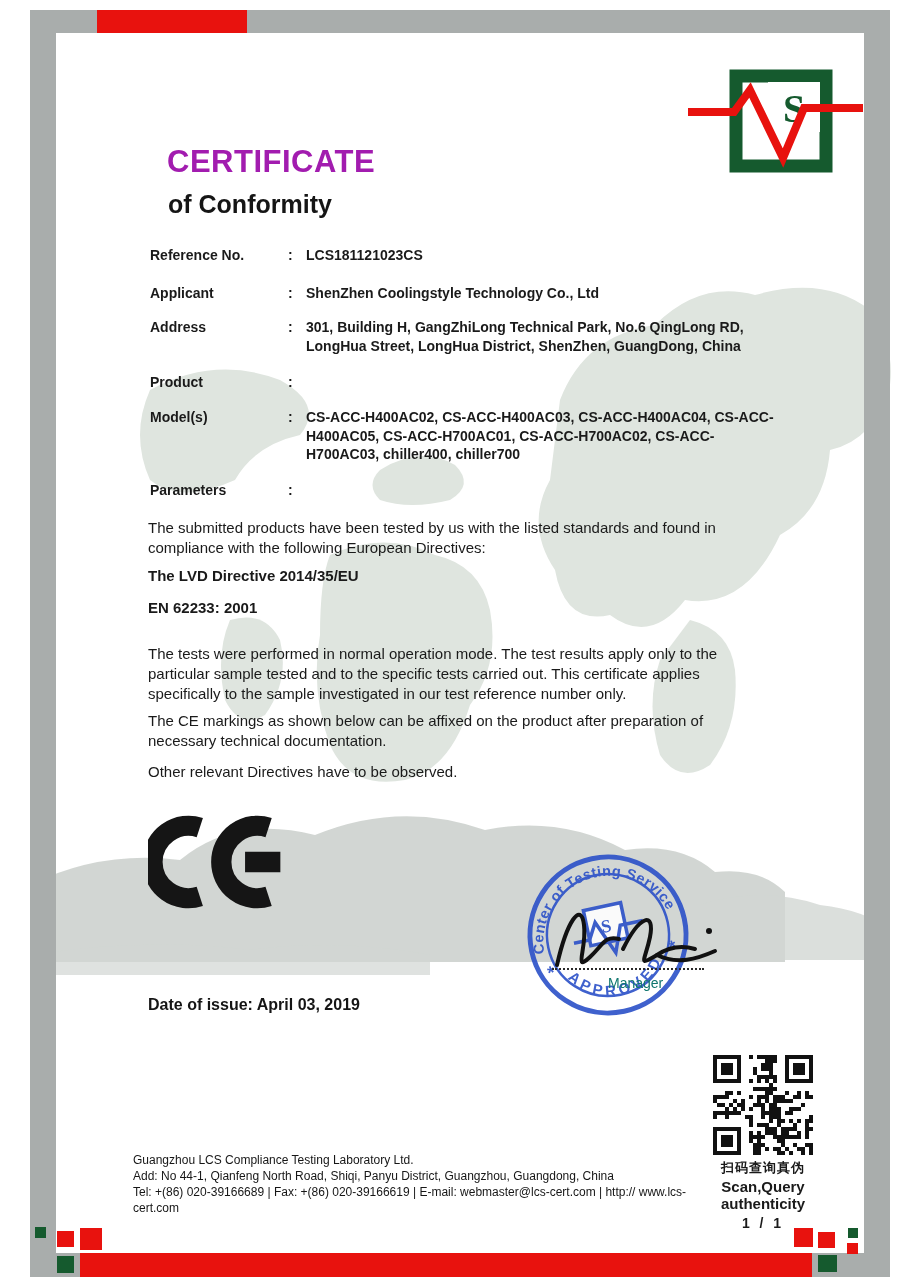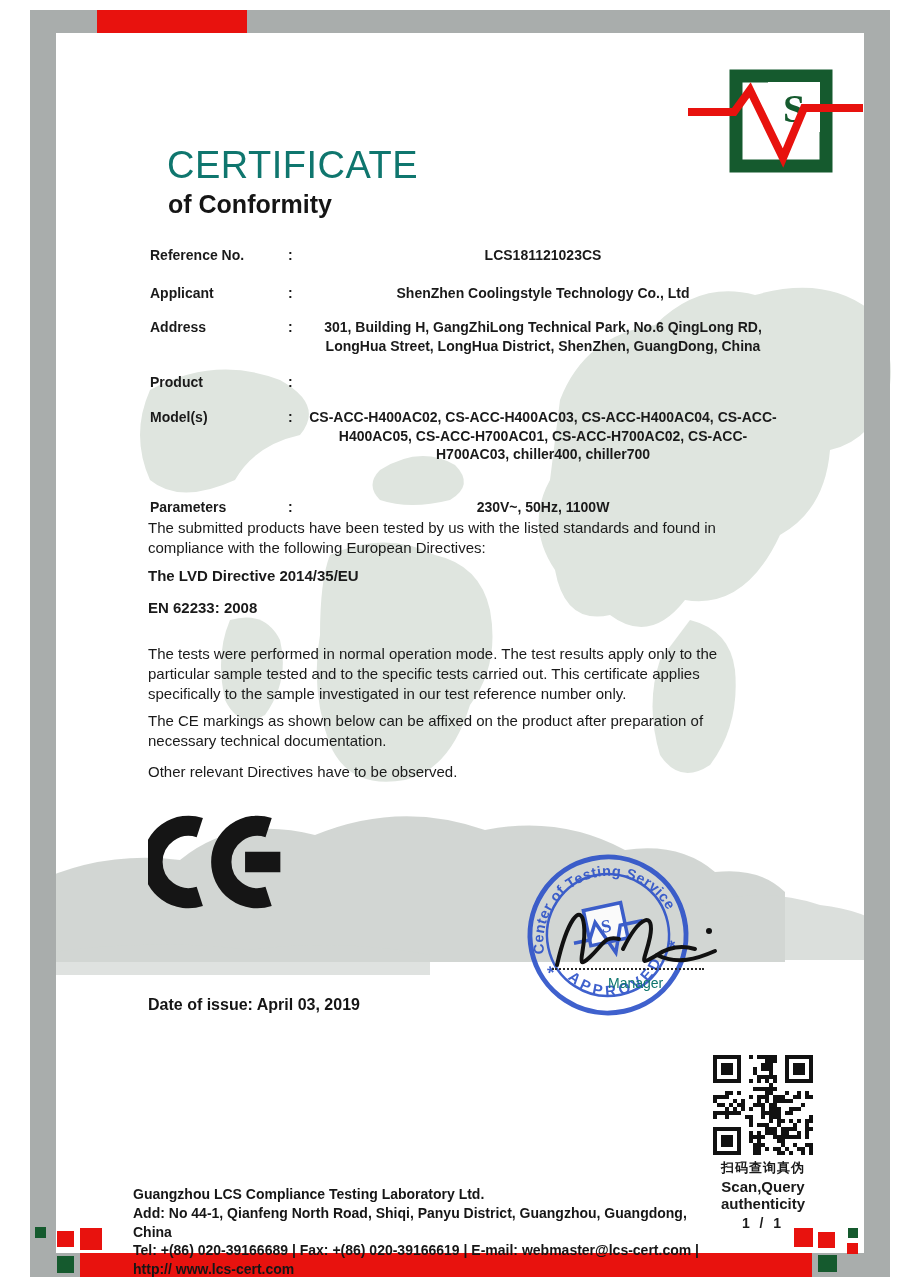--- a/index.html
+++ b/index.html
@@ -23,30 +23,30 @@
   .sq-bl-red2{left:80px;top:1228px;width:22px;height:22px;}
   .sq-bl-green2{left:57px;top:1256px;width:17px;height:17px;}
   .sq-br-red1{left:794px;top:1228px;width:19px;height:19px;}
   .sq-br-red2{left:818px;top:1232px;width:17px;height:16px;}
   .sq-br-green1{left:848px;top:1228px;width:10px;height:10px;}
   .sq-br-red3{left:847px;top:1243px;width:11px;height:11px;}
   .sq-br-green2{left:818px;top:1255px;width:19px;height:17px;}
   
   .watermark{position:absolute;left:0;top:0;width:904px;height:1280px;pointer-events:none;}
   
-  .title{position:absolute;left:167px;top:144px;font-size:38px;font-weight:normal;letter-spacing:.5px;color:#0f766e;}
+  .title{position:absolute;left:167px;top:144px;font-size:31px;font-weight:bold;letter-spacing:.5px;color:#a21caf;}
   .subtitle{position:absolute;left:168px;top:190px;font-size:25px;font-weight:bold;color:#151515;}
   .logo{position:absolute;left:688px;top:58px;width:175px;height:120px;}
   
   .fields{position:absolute;left:150px;top:246px;width:630px;}
   .field-row{display:flex;align-items:flex-start;font-size:14px;font-weight:bold;line-height:1.33;}
   .field-label{width:138px;flex:0 0 138px;}
   .field-colon{width:18px;flex:0 0 18px;}
-  .field-value{width:474px;flex:0 0 474px;text-align:center;}
-  .mb19{margin-bottom:19px}.mb16{margin-bottom:16px}.mb18{margin-bottom:18px}.mb17{margin-bottom:34px}
+  .field-value{width:474px;flex:0 0 474px;}
+  .mb19{margin-bottom:19px}.mb16{margin-bottom:16px}.mb18{margin-bottom:18px}.mb17{margin-bottom:17px}
   
   .para{position:absolute;left:148px;width:588px;font-size:15px;line-height:1.34;color:#1a1a1a;}
   .bold{font-weight:bold;}
   .p-intro{top:518px;}
   .p-lvd{top:566px;}
   .p-standards{top:599px;line-height:1.25;}
   .p-tests{top:644px;}
   .p-cenote{top:711px;}
   .p-other{top:762px;}
   
@@ -55,21 +55,21 @@
   .stamp{position:absolute;left:523px;top:850px;width:170px;height:170px;transform:rotate(-12deg);opacity:.9;}
   .signature{position:absolute;left:545px;top:893px;width:185px;height:95px;}
   .sig-line{position:absolute;left:552px;top:968px;width:152px;border-bottom:2px dotted #2a2a2a;}
   .manager{position:absolute;left:608px;top:975px;font-size:14px;color:#0f766e;}
   
   .qr-block{position:absolute;left:700px;top:1055px;width:126px;text-align:center;}
   .qr-svg{display:block;margin:0 auto;fill:#111;}
   .qr-cn{font-size:13px;font-weight:bold;margin-top:4px;letter-spacing:1px;text-align:center;}
   .qr-en{font-size:15px;font-weight:bold;margin-top:1px;}
   .qr-page{font-size:14px;font-weight:bold;letter-spacing:3px;margin-top:3px;}
-  .footer{position:absolute;left:133px;top:1185px;width:575px;font-size:14px;line-height:1.34;color:#161616;font-weight:bold;}
+  .footer{position:absolute;left:133px;top:1152px;width:575px;font-size:12px;line-height:1.34;color:#161616;}
 </style>
 </head>
 <body>
 
 <div class="canvas">
 
   <svg class="watermark" viewBox="0 0 904 1280" xmlns="http://www.w3.org/2000/svg">
     <g fill="#dfe5df">
       <path d="M560 400 q25 -65 95 -75 q45 -45 100 -30 q70 -20 115 15 q25 35 20 75 q-15 55 -60 65 q-5 60 -50 85 q-35 75 -95 65 q-35 45 -75 15 q-45 10 -55 -45 q-30 -45 -5 -90 z"></path>
       <path d="M690 620 q40 10 45 50 q5 55 -25 95 q-30 20 -50 -10 q-15 -50 0 -95 z"></path>
@@ -132,28 +132,27 @@
       <div class="field-colon">:</div>
     </div>
     <div class="field-row mb17">
       <div class="field-label">Model(s)</div>
       <div class="field-colon">:</div>
       <div class="field-value">CS-ACC-H400AC02, CS-ACC-H400AC03, CS-ACC-H400AC04, CS-ACC-H400AC05, CS-ACC-H700AC01, CS-ACC-H700AC02, CS-ACC-H700AC03, chiller400, chiller700</div>
     </div>
     <div class="field-row">
       <div class="field-label">Parameters</div>
       <div class="field-colon">:</div>
-      <div class="field-value">230V~, 50Hz, 1100W</div>
     </div>
   </div>
 
   <div class="para p-intro">The submitted products have been tested by us with the listed standards and found in compliance with the following European Directives:</div>
   <div class="para p-lvd bold">The LVD Directive 2014/35/EU</div>
   <div class="para p-standards bold">
-    <div>EN 62233: 2008</div>
+    <div>EN 62233: 2001</div>
   </div>
   <div class="para p-tests">The tests were performed in normal operation mode. The test results apply only to the particular sample tested and to the specific tests carried out. This certificate applies specifically to the sample investigated in our test reference number only.</div>
   <div class="para p-cenote">The CE markings as shown below can be affixed on the product after preparation of necessary technical documentation.</div>
   <div class="para p-other">Other relevant Directives have to be observed.</div>
 
   <svg class="ce-mark" viewBox="0 0 170 110" xmlns="http://www.w3.org/2000/svg">
     <g fill="none" stroke="#151515" stroke-width="23">
       <path d="M 58.7 16 A 41 41 0 1 0 58.7 94"></path>
       <path d="M 136.7 16 A 41 41 0 1 0 136.7 94"></path>
       <path d="M 110 55 H 150"></path>

